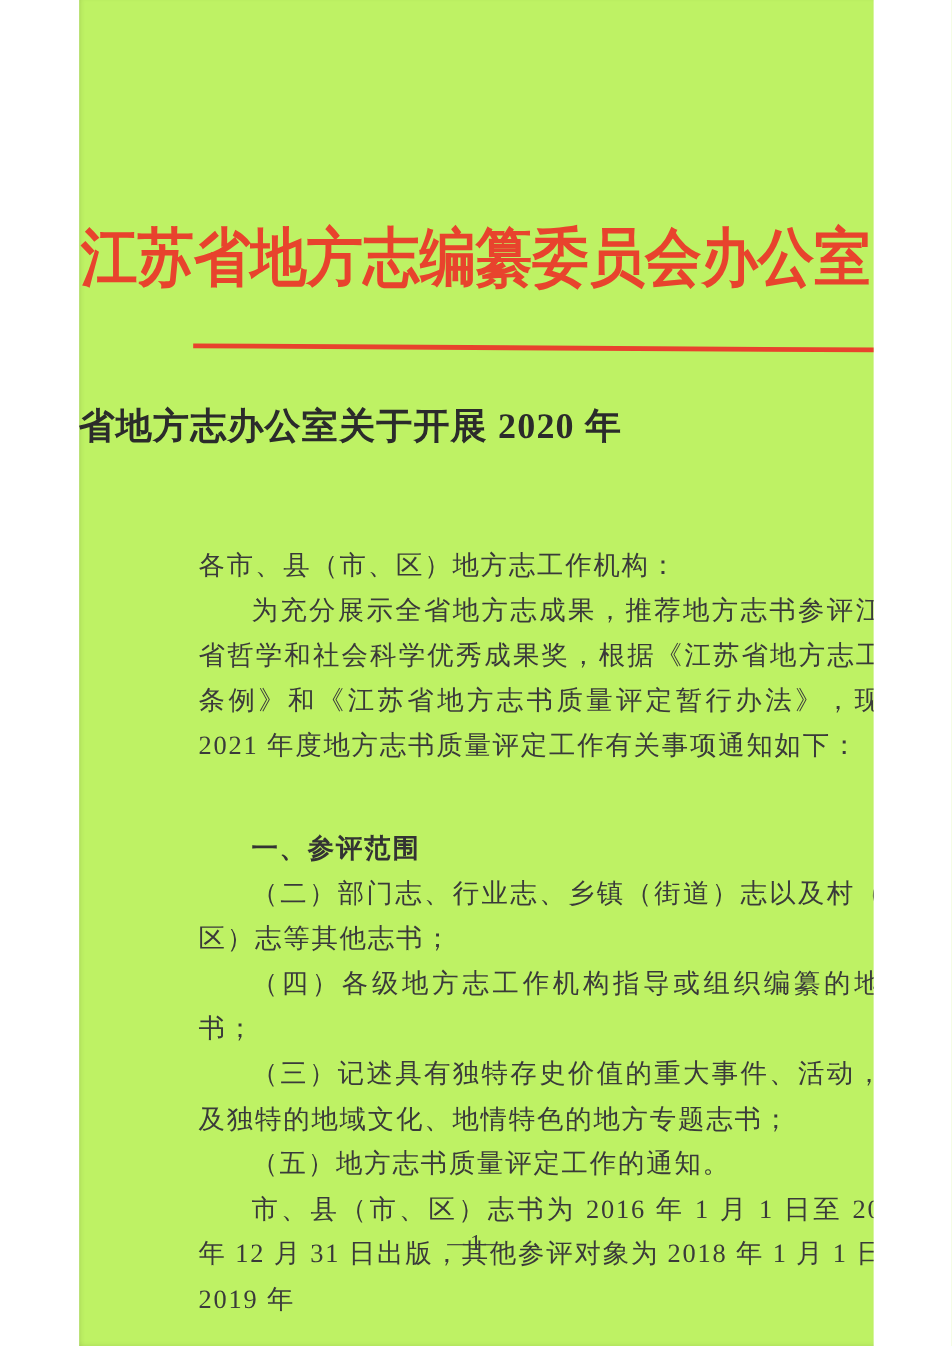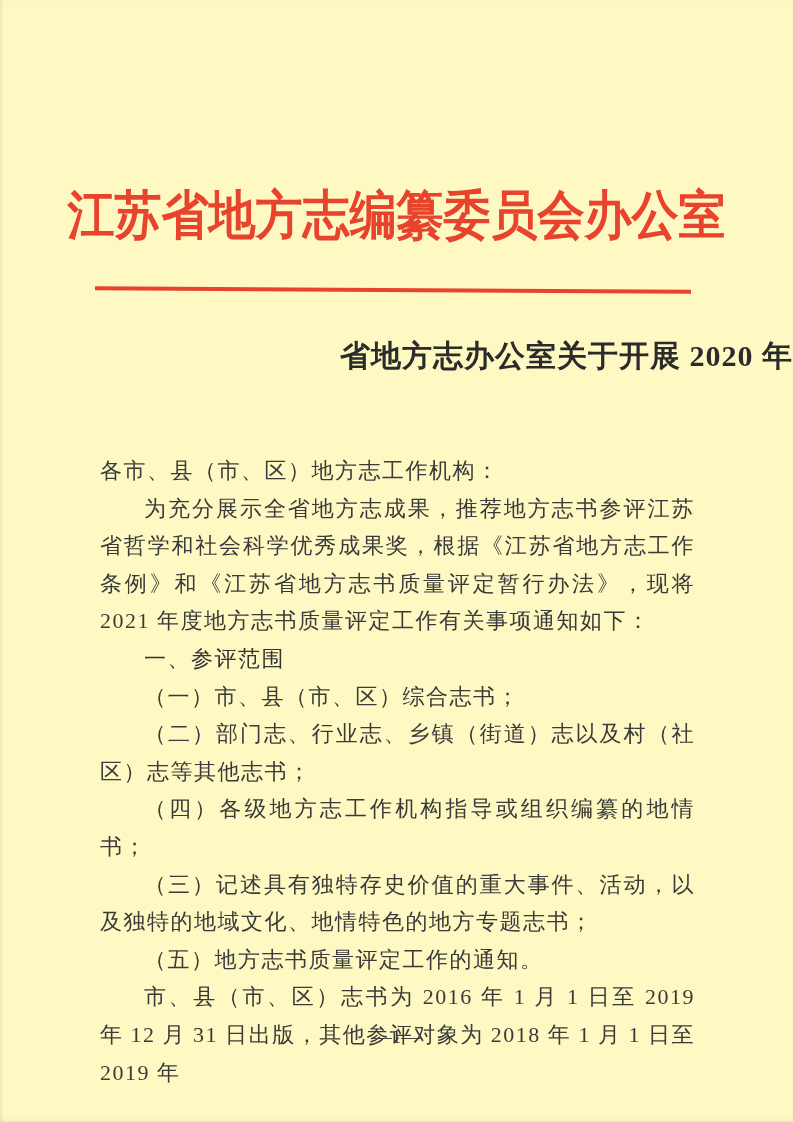--- a/index.html
+++ b/index.html
@@ -1,22 +1,22 @@
 <!DOCTYPE html>
 <html><head>
 <meta charset="utf-8">
 <style>
   * { margin: 0; padding: 0; box-sizing: border-box; }
   html, body { background: #ffffff; }
   .page {
     position: relative;
-    width: 793px;
+    width: 662px;
     height: 1122px;
     margin: 0 auto;
-    background: #fef9c3;
+    background: #bef264;
     overflow: hidden;
     font-family: "Liberation Serif", serif;
     box-shadow: inset 3px 0 4px -2px rgba(0,0,0,0.10), inset 0 -3px 4px -2px rgba(0,0,0,0.07);
   }
   .org-header {
     position: absolute;
     top: 180px;
     left: 0;
     width: 100%;
     text-align: center;
@@ -33,43 +33,44 @@
     left: 95px;
     width: 596px;
     height: 4px;
     transform: rotate(0.35deg);
   }
   .doc-title {
     position: absolute;
     top: 334px;
     left: 0;
     width: 100%;
-    text-align: right;
+    text-align: left;
     font-size: 30px;
     font-weight: bold;
     line-height: 43px;
     letter-spacing: 1px;
     color: #2b2b2b;
   }
   .doc-body {
     position: absolute;
     top: 452px;
     left: 100px;
     width: 595px;
     font-size: 22px;
     line-height: 37.6px;
     letter-spacing: 1.5px;
     color: #3a3a3a;
     text-align: justify;
   }
   .doc-body p.indent { text-indent: 2em; }
   .doc-body p.bold {
     font-family: "Liberation Sans", sans-serif;
-    font-weight: normal;
+    font-weight: bold;
     color: #333;
+    margin-top: 48px;
   }
   .page-number {
     position: absolute;
     top: 1026px;
     left: 0;
     width: 100%;
     text-align: center;
     font-size: 19px;
     color: #3c3c3c;
     letter-spacing: 0;
@@ -85,21 +86,20 @@
   <div class="red-rule" style="background: rgb(232, 67, 45);"></div>
 
   <div class="doc-title">
     <div>省地方志办公室关于开展 2020 年</div>
   </div>
 
   <div class="doc-body">
       <p class="">各市、县（市、区）地方志工作机构：</p>
       <p class="indent ">为充分展示全省地方志成果，推荐地方志书参评江苏省哲学和社会科学优秀成果奖，根据《江苏省地方志工作条例》和《江苏省地方志书质量评定暂行办法》，现将 2021 年度地方志书质量评定工作有关事项通知如下：</p>
       <p class="indent bold">一、参评范围</p>
-      <p class="indent ">（一）市、县（市、区）综合志书；</p>
       <p class="indent ">（二）部门志、行业志、乡镇（街道）志以及村（社区）志等其他志书；</p>
       <p class="indent ">（四）各级地方志工作机构指导或组织编纂的地情书；</p>
       <p class="indent ">（三）记述具有独特存史价值的重大事件、活动，以及独特的地域文化、地情特色的地方专题志书；</p>
       <p class="indent ">（五）地方志书质量评定工作的通知。</p>
       <p class="indent ">市、县（市、区）志书为 2016 年 1 月 1 日至 2019 年 12 月 31 日出版，其他参评对象为 2018 年 1 月 1 日至 2019 年</p>
     </div>
 
   <div class="page-number">—1—</div>
 
 </div>

